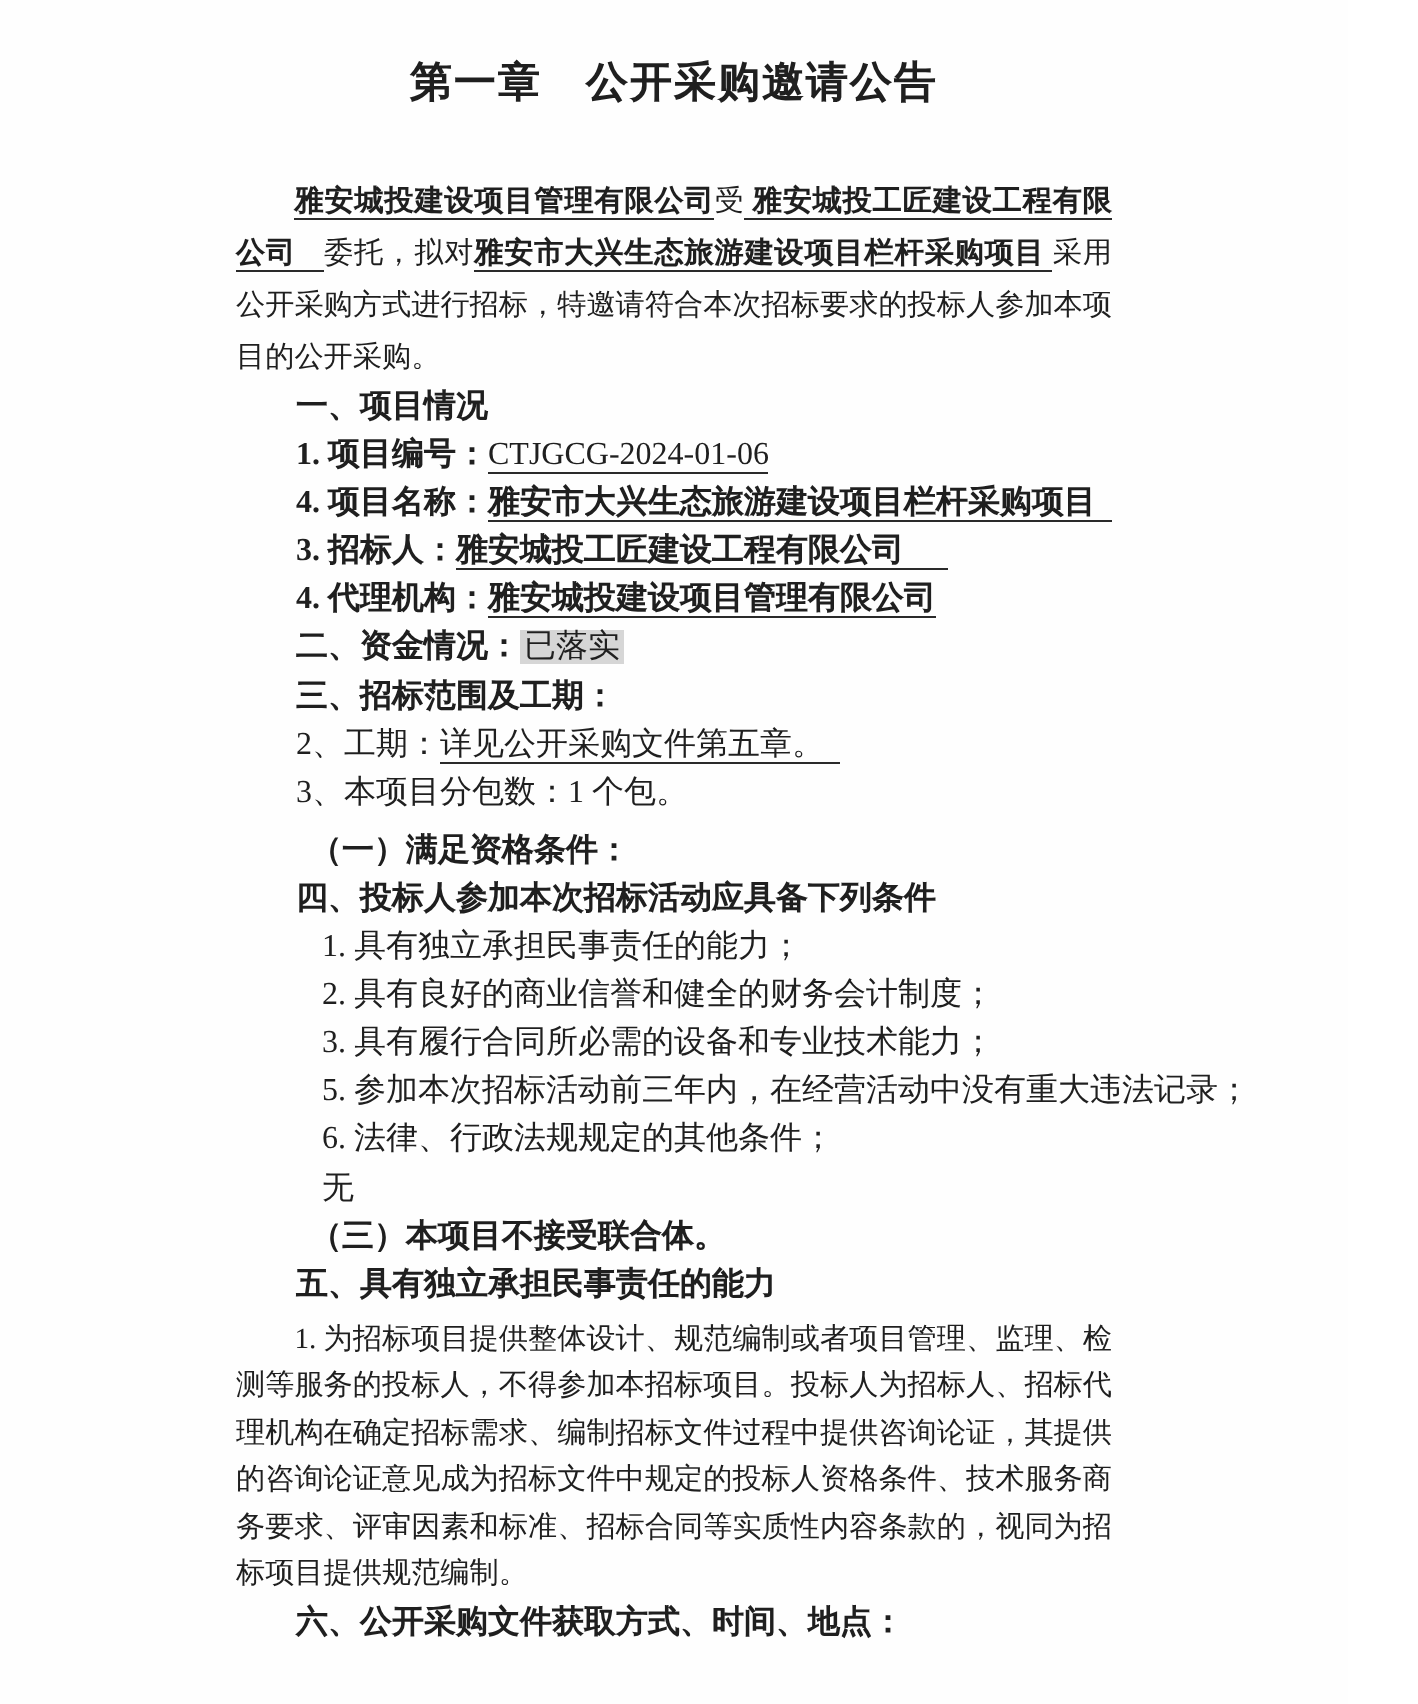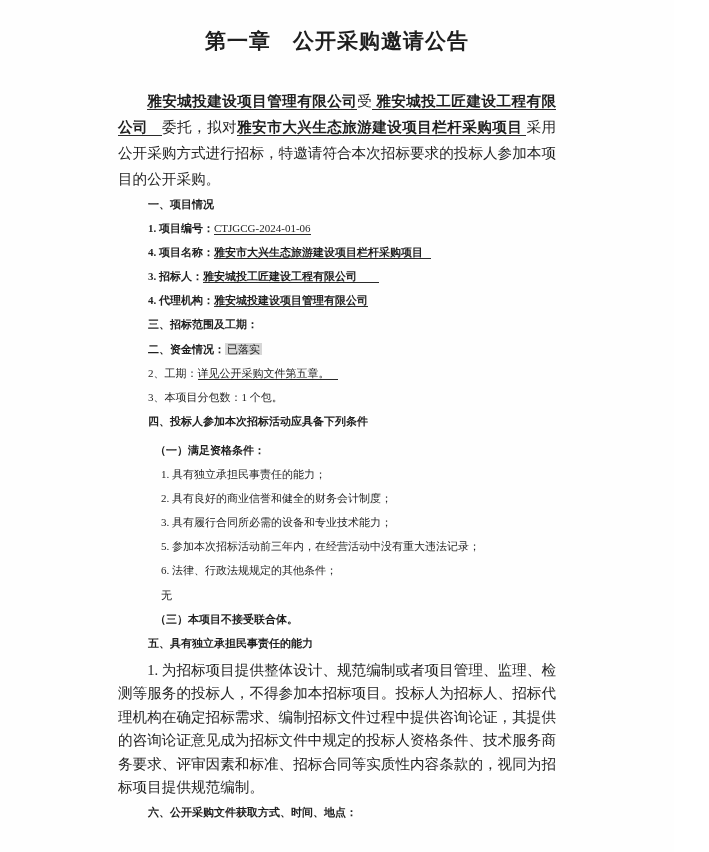--- a/index.html
+++ b/index.html
@@ -21,21 +21,21 @@
   }
   .content{margin:0 118px;}
   .intro{
     margin:33px 0 0 0;
     font-size:14.6px;
     line-height:26px;
     text-align:justify;
     text-indent:2em;
   }
   .line{
-    font-size:11px;
+    font-size:16px;
     line-height:24.1px;
     white-space:nowrap;
   }
   .ind1{margin-left:30px;}
   .ind2{margin-left:37px;}
   .ind3{margin-left:43px;}
   .bold{font-weight:bold;}
   .u{border-bottom:1px solid #2a2a2a;}
   .client{padding:0 14px 0 4px;}
   .proj{padding-right:4px;}
@@ -65,32 +65,32 @@
     <div class="line ind1 bold">一、项目情况</div>
 
     <div class="line ind1"><span class="bold">1. 项目编号：</span><span class="u">CTJGCG-2024-01-06</span></div>
 
     <div class="line ind1"><span class="bold">4. 项目名称：</span><span class="bold u trail8">雅安市大兴生态旅游建设项目栏杆采购项目</span></div>
 
     <div class="line ind1"><span class="bold">3. 招标人：</span><span class="bold u trail22">雅安城投工匠建设工程有限公司</span></div>
 
     <div class="line ind1"><span class="bold">4. 代理机构：</span><span class="bold u">雅安城投建设项目管理有限公司</span></div>
 
+    <div class="line ind1"><span class="bold">二、资金情况：</span><span class="highlight">已落实</span></div>
+
     <div class="line ind1 bold">三、招标范围及工期：</div>
-
-    <div class="line ind1"><span class="bold">二、资金情况：</span><span class="highlight">已落实</span></div>
 
 
     <div class="line ind1"><span>2、工期：</span><span class="u trail8">详见公开采购文件第五章。</span></div>
 
     <div class="line ind1"><span>3、本项目分包数：</span><span>1 个包。</span></div>
 
+    <div class="line ind2 bold gap-top">（一）满足资格条件：</div>
+
     <div class="line ind1 bold">四、投标人参加本次招标活动应具备下列条件</div>
-
-    <div class="line ind2 bold gap-top">（一）满足资格条件：</div>
 
     <div class="line ind3">1. 具有独立承担民事责任的能力；</div>
     <div class="line ind3">2. 具有良好的商业信誉和健全的财务会计制度；</div>
     <div class="line ind3">3. 具有履行合同所必需的设备和专业技术能力；</div>
     <div class="line ind3">5. 参加本次招标活动前三年内，在经营活动中没有重大违法记录；</div>
     <div class="line ind3">6. 法律、行政法规规定的其他条件；</div>
 
 
     <div class="line ind3">无</div>
 

